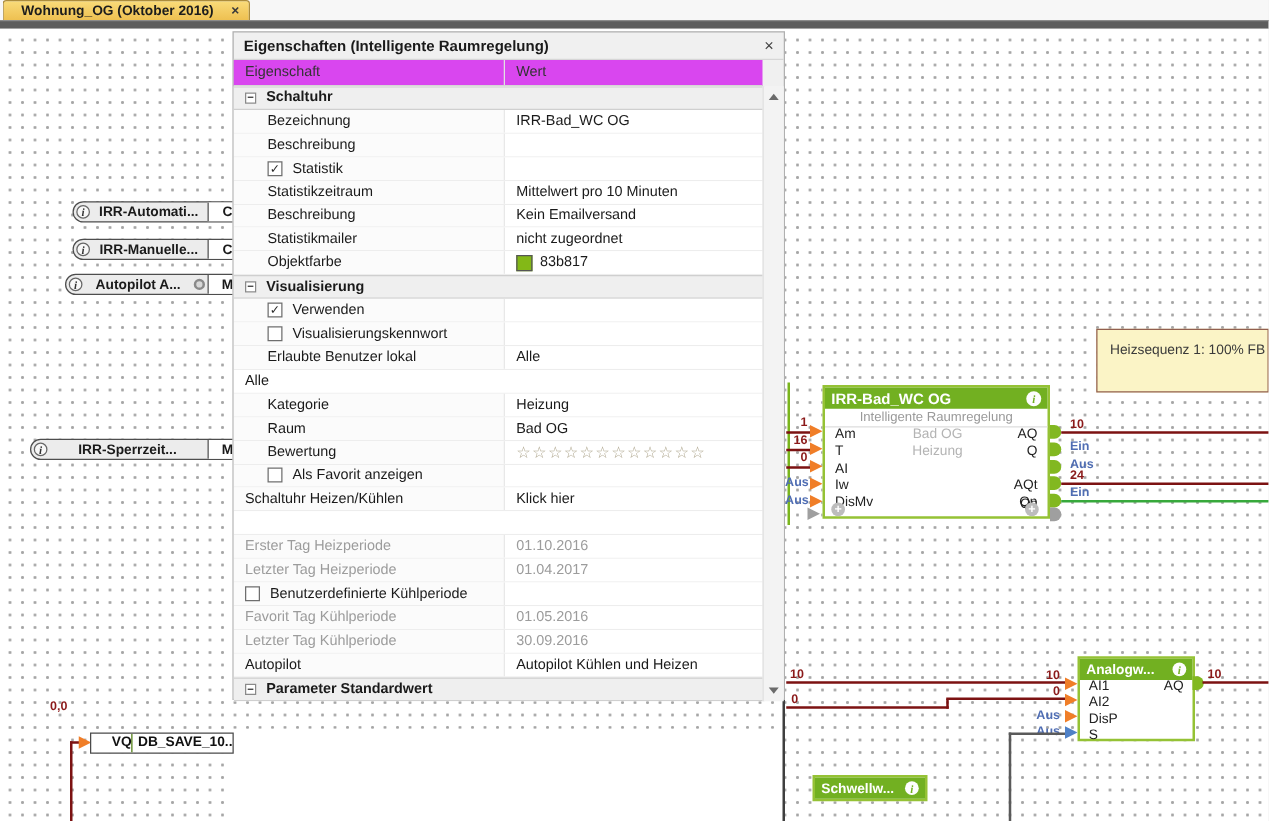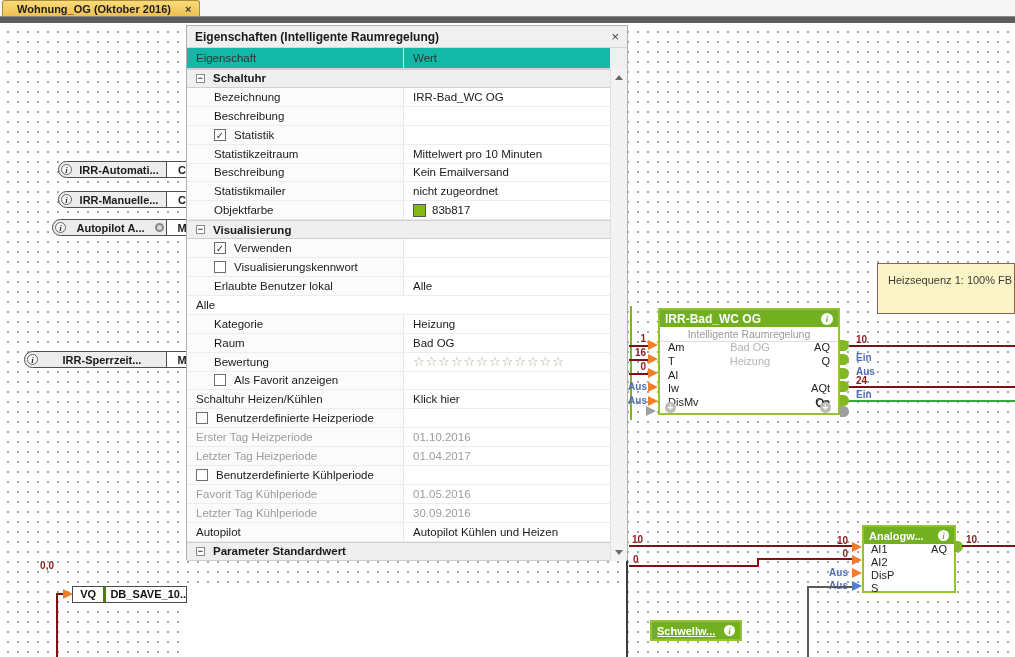--- a/index.html
+++ b/index.html
@@ -56,30 +56,30 @@
   .capsule .clock-ic{width:9px;height:9px;border-radius:50%;border:2px solid #8a8a8a;background:#d8d8d8;box-sizing:border-box;margin-right:2px;}
   .capsule .cap-letter{width:30px;height:100%;background:#fff;border-left:1px solid #4d4d4d;
        display:flex;align-items:center;justify-content:center;}
   
   #notebox{position:absolute;left:877px;top:240px;width:138px;height:51px;background:#fbf4c6;
        border:1px solid #92604f;box-sizing:border-box;font-size:11px;color:#3a3a3a;
        padding:10px 0 0 10px;white-space:nowrap;overflow:hidden;}
   
   #vqblock{position:absolute;left:72px;top:563px;width:115px;height:17px;background:#fff;border:1px solid #4a4a4a;
        box-sizing:border-box;display:flex;font-size:11px;font-weight:bold;color:#111;overflow:hidden;}
-  #vqblock .vq-port{width:36px;text-align:center;border-right:3px solid #4d7c0f;line-height:15px;}
+  #vqblock .vq-port{width:36px;text-align:right;border-right:1px solid #4d7c0f;line-height:15px;}
   #vqblock .vq-name{flex:1;line-height:15px;padding-left:4px;white-space:nowrap;}
   
   #panel{position:absolute;left:186px;top:25px;width:442px;height:535px;background:#f0f0f0;
        border:1px solid #b0b0b0;box-sizing:border-box;font-size:11.5px;color:#1a1a1a;z-index:10;}
   #panel-title{position:absolute;left:0;top:0;right:0;height:22px;display:flex;align-items:center;
        padding:0 8px;font-weight:bold;font-size:12px;border-bottom:1px solid #d6d6d6;box-sizing:border-box;}
   #panel-title .pt-text{flex:1}
   #panel-title .pt-close{font-size:13px;color:#444;cursor:pointer;font-weight:normal;}
-  #colhead{position:absolute;left:0;top:22px;right:17px;height:21px;background:#14b8a6;display:flex;
+  #colhead{position:absolute;left:0;top:22px;right:17px;height:21px;background:#d946ef;display:flex;
        border-bottom:1px solid #d6d6d6;box-sizing:border-box;color:#333;}
   #colhead .ch{line-height:20px;padding-left:9px;box-sizing:border-box;}
   #colhead .ch1{width:217px;border-right:1px solid #e2e2e2;}
   #colhead .ch2{flex:1}
   #rows{position:absolute;left:0;top:43px;width:425px;height:492px;overflow:hidden;background:#fff;}
   .prow{height:18.92px;display:flex;align-items:center;box-sizing:border-box;border-bottom:1px solid #ededed;}
   .prow .plabel{width:217px;padding-left:9px;box-sizing:border-box;display:flex;align-items:center;
        border-right:1px solid #e8e8e8;height:100%;background:#fbfbfb;white-space:nowrap;overflow:hidden;}
   .prow.indent .plabel{padding-left:27px;}
   .prow .pvalue{flex:1;padding-left:9px;display:flex;align-items:center;height:100%;background:#fff;white-space:nowrap;overflow:hidden;}
@@ -218,21 +218,21 @@
       <span class="plabl" style="left:7px;top:29px;">AI2</span>
       <span class="plabl" style="left:7px;top:42px;">DisP</span>
       <span class="plabl" style="left:7px;top:55px;">S</span>
       <span class="plabl out" style="right:7px;top:16px;">AQ</span>
     </div>
     <div class="conn-out" style="left:954px;top:518px;"></div>
     <div class="wire h" style="left:962px;top:522px;width:53px;"></div>
     <div class="wlbl" style="left:966px;top:511px;">10</div>
 
     <div class="fblock" style="left:650px;top:597px;width:92px;height:21px;">
-      <div class="bhead" style="font-size:11px;text-decoration:underline;">
+      <div class="bhead" style="font-size:11px;">
         <span class="btitle">Schwellw...</span>
         <span class="info-ic" style="width:11px;height:11px;">i</span>
       </div>
     </div>
 
     <div class="wlbl r" style="left:36px;top:537px;width:18px;">0,0</div>
     <div class="wire h" style="left:56px;top:570px;width:10px;"></div>
     <div class="wire v" style="left:56px;top:570px;height:87px;"></div>
     <div class="conn-in" style="left:63px;top:566px;"></div>
     <div id="vqblock">
@@ -373,24 +373,20 @@
         </div>
         <div class="prow item">
           <div class="plabel">
             <span>Schaltuhr Heizen/Kühlen</span>
           </div>
           <div class="pvalue">
             <span>Klick hier</span>
           </div>
         </div>
         <div class="prow check">
-          <div class="plabel">
-            <span class="cb"></span>
-            <span>Benutzerdefinierte Heizperiode</span>
-          </div>
           <div class="pvalue"></div>
         </div>
         <div class="prow item gray">
           <div class="plabel">
             <span>Erster Tag Heizperiode</span>
           </div>
           <div class="pvalue">
             <span>01.10.2016</span>
           </div>
         </div>

